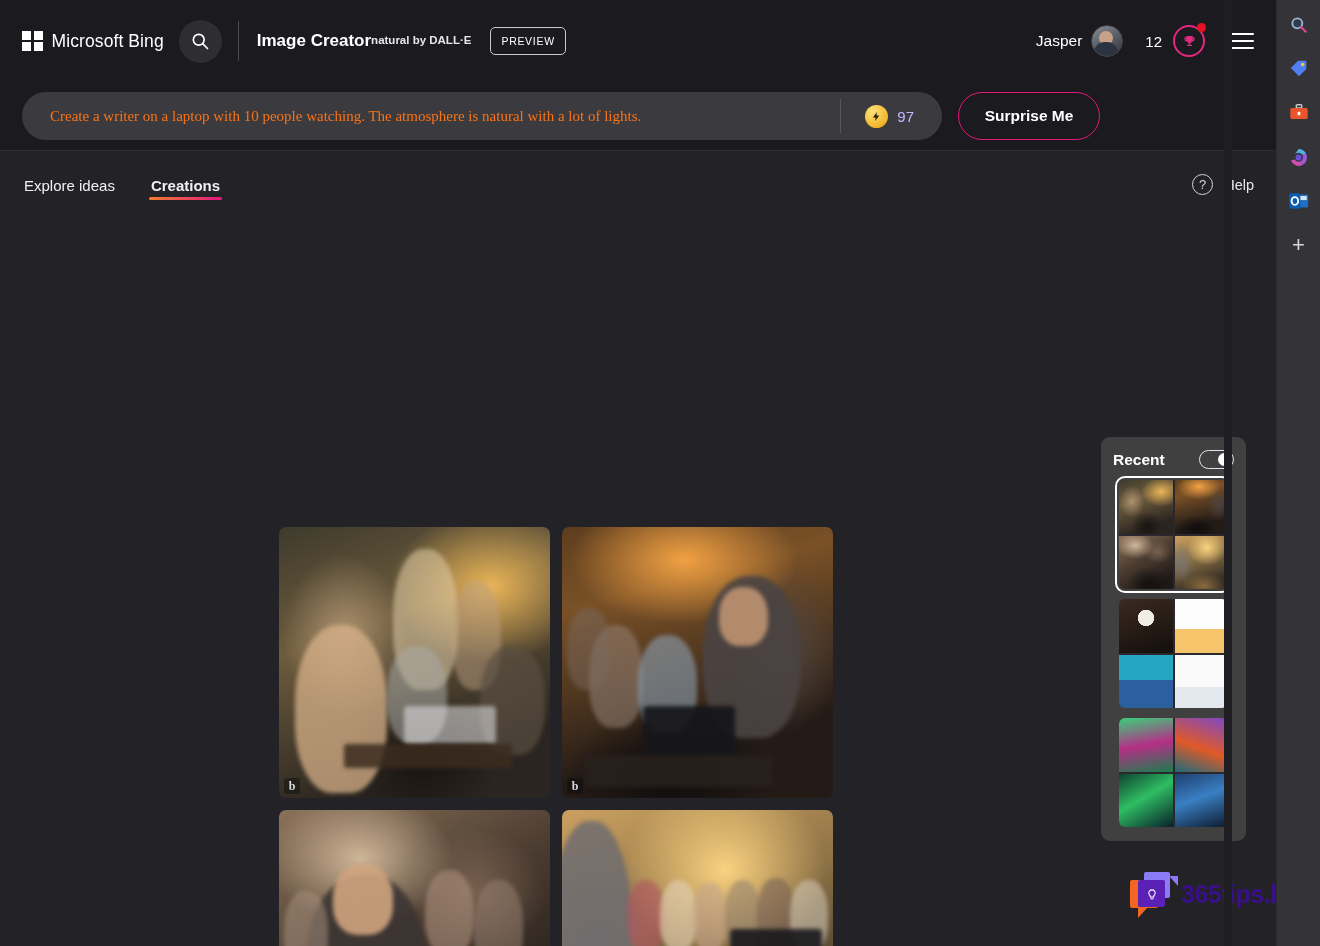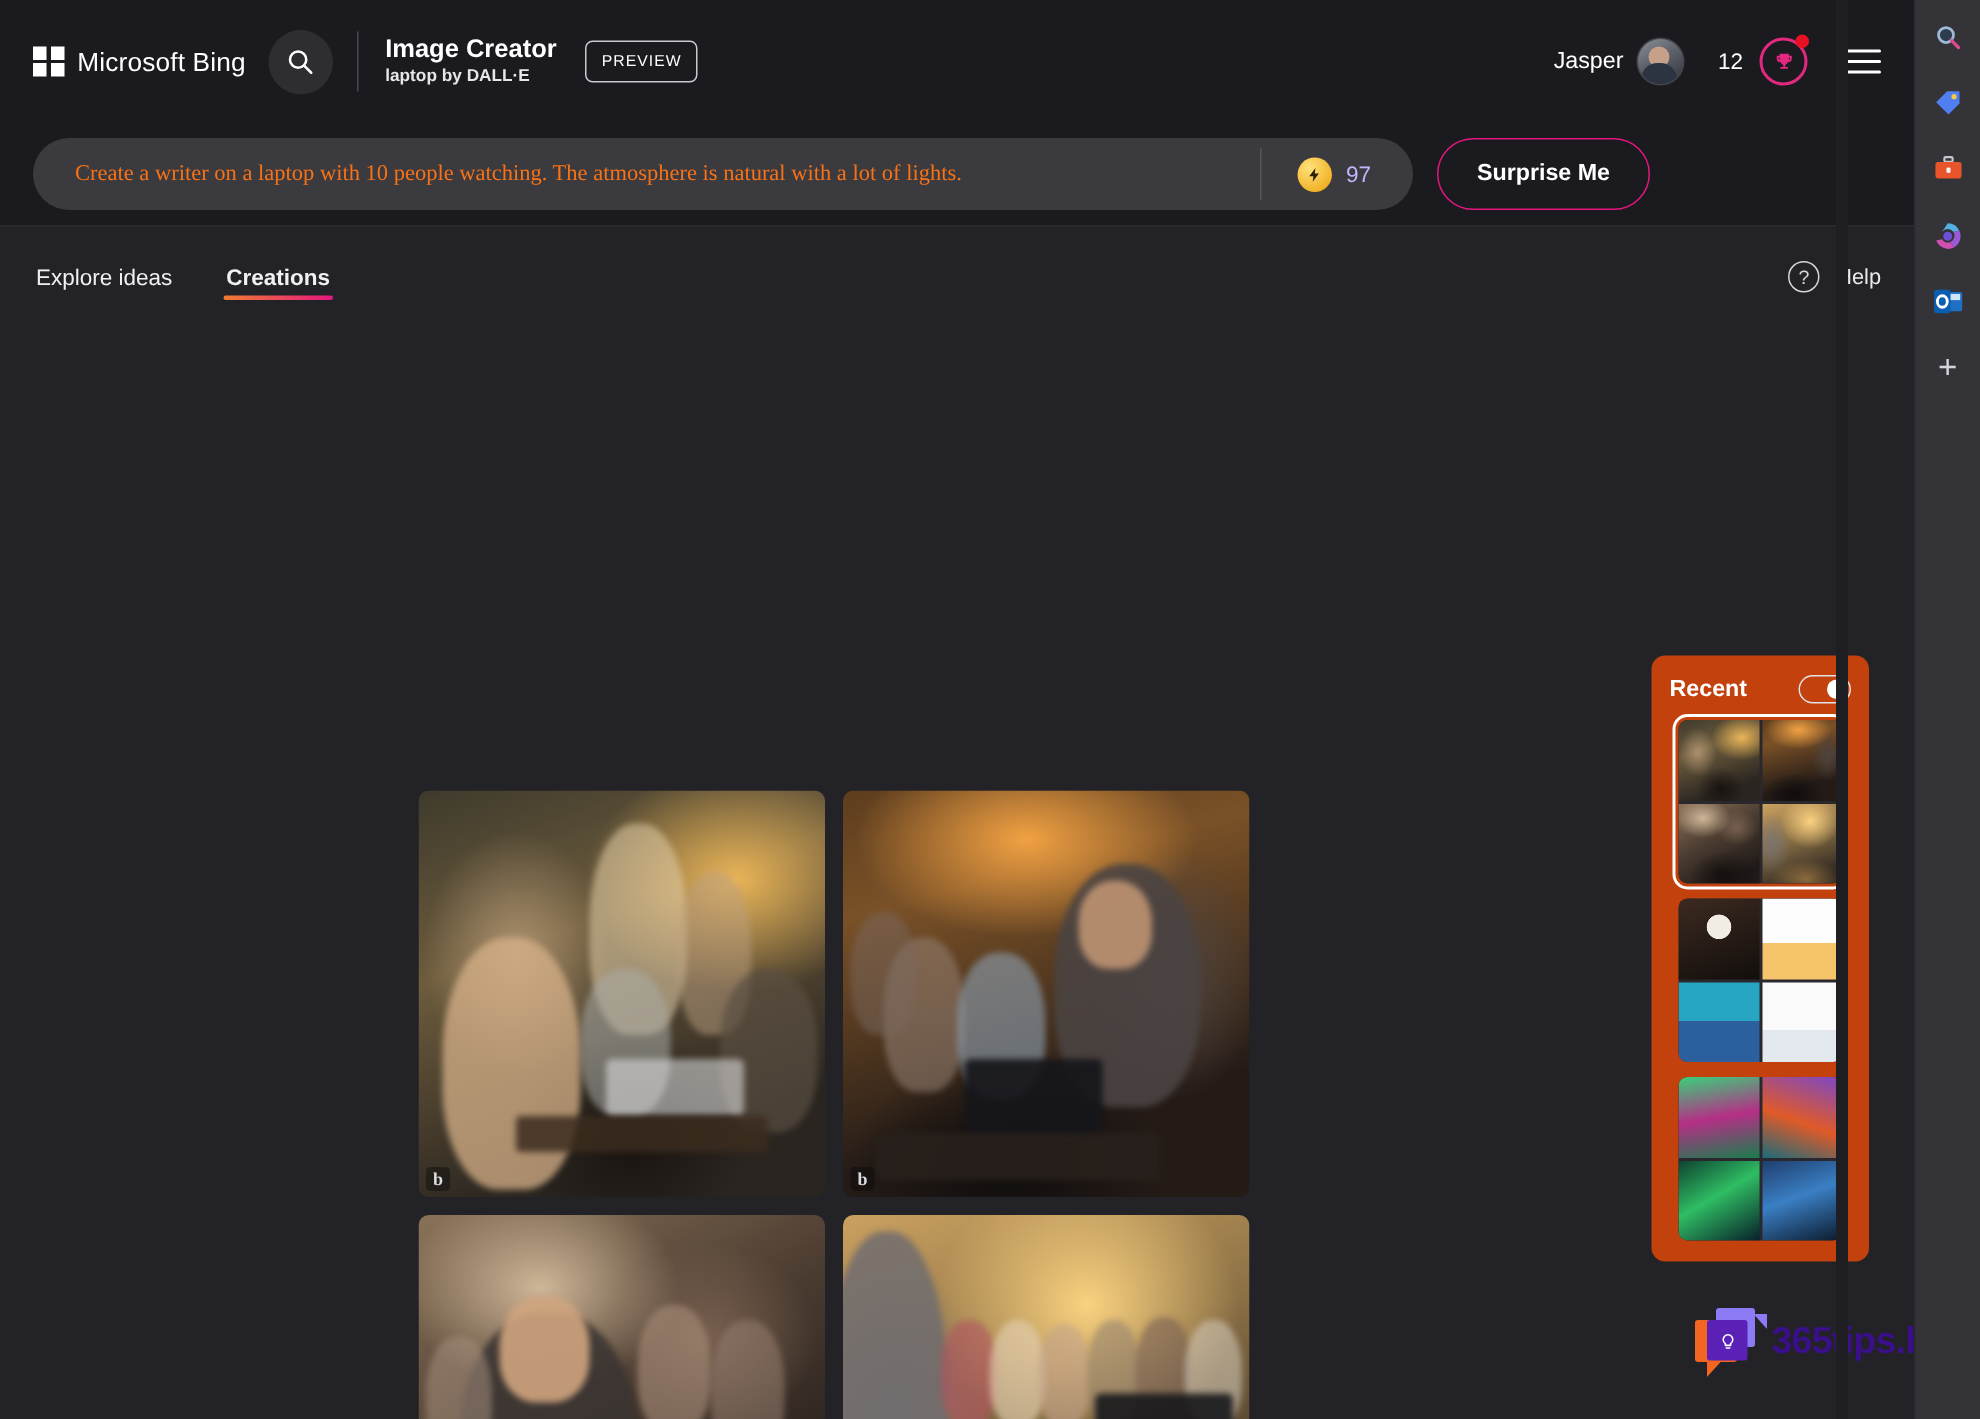--- a/index.html
+++ b/index.html
@@ -24,21 +24,21 @@
   .ms-logo i { display: block; background: #fff; }
   .brand-text { color: #fff; font-size: 17.5px; letter-spacing: .1px; }
 
   .search-btn {
     width: 43px; height: 43px; border-radius: 50%; background: #2e2d32;
     display: flex; align-items: center; justify-content: center; margin-left: 15px;
     border: none; cursor: pointer;
   }
   .divider-v { width: 1px; height: 40px; background: #4a4950; margin: 0 18px 0 16px; }
 
-  .app-title-wrap { display: flex; flex-direction: column; justify-content: center; }
+  .app-title-wrap { display: flex; flex-direction: row; justify-content: center; }
   .app-title { color: #fff; font-size: 17px; font-weight: bold; line-height: 1.15; }
   .app-sub { color: #e6e6e6; font-size: 11.5px; font-weight: bold; line-height: 1.3; margin-top: 2px; }
   .preview-chip {
     margin-left: 19px; border: 1px solid #c9c9cf; border-radius: 5px;
     color: #fff; font-size: 10.5px; letter-spacing: .7px; padding: 7px 10px;
     background: transparent; cursor: pointer;
   }
 
   .header-right { margin-left: auto; display: flex; align-items: center; gap: 0; text-align: right; }
   .user-name { color: #fff; font-size: 15.5px; margin-right: 9px; }
@@ -132,21 +132,21 @@
   .sc4 { background:
       radial-gradient(ellipse 60% 55% at 60% 22%, rgba(255,214,130,.95), transparent 62%),
       radial-gradient(ellipse 35% 60% at 12% 50%, rgba(120,116,118,.85), transparent 66%),
       radial-gradient(ellipse 65% 35% at 55% 95%, rgba(200,150,80,.6), transparent 70%),
       linear-gradient(160deg,#caa060 0%, #8d7246 40%, #2b2520 88%); }
   .fig { position:absolute; border-radius:46% 46% 40% 40%; filter: blur(2.2px); }
 
   
   .recent-panel {
     position: absolute; right: 30px; top: 219px; width: 145px; height: 404px;
-    background: #c2410c; border-radius: 9px; padding: 13px 12px 12px;
+    background: #404040; border-radius: 9px; padding: 13px 12px 12px;
   }
   .recent-head { display:flex; align-items:center; justify-content:space-between; margin-bottom: 11px; }
   .recent-title { color:#fff; font-size: 15.5px; font-weight: bold; }
   .toggle { width: 35px; height: 19px; border-radius: 10px; border: 1.6px solid #e4e4e8; position: relative; cursor: pointer; }
   .toggle .knob { position:absolute; right: 2px; top: 1.5px; width: 13px; height: 13px; border-radius:50%; background:#fff; }
   .recent-list { display:flex; flex-direction: column; gap: 10px; }
   .recent-item {
     width: 109px; height: 109px; border-radius: 6px; overflow: hidden; cursor: pointer;
     display:grid; grid-template-columns: 1fr 1fr; grid-template-rows: 1fr 1fr; gap: 2px;
     margin: 0 auto; background: #2a282c;
@@ -207,21 +207,21 @@
         <svg width="20" height="20" viewBox="0 0 24 24" fill="none" stroke="#ffffff" stroke-width="2">
           <circle cx="10.5" cy="10.5" r="6.5"></circle>
             <line x1="15.5" y1="15.5" x2="21" y2="21" stroke-linecap="round"></line>
         </svg>
       </button>
 
       <span class="divider-v"></span>
 
       <div class="app-title-wrap">
         <span class="app-title">Image Creator</span>
-        <span class="app-sub">laptop by DALL·E</span>
+        <span class="app-sub">natural by DALL·E</span>
       </div>
 
       <button class="preview-chip">PREVIEW</button>
 
       <div class="header-right">
         <span class="user-name">Jasper</span>
         <div class="avatar"></div>
         <span class="rewards-count">12</span>
         <div class="rewards-badge">
           <span class="ring">

